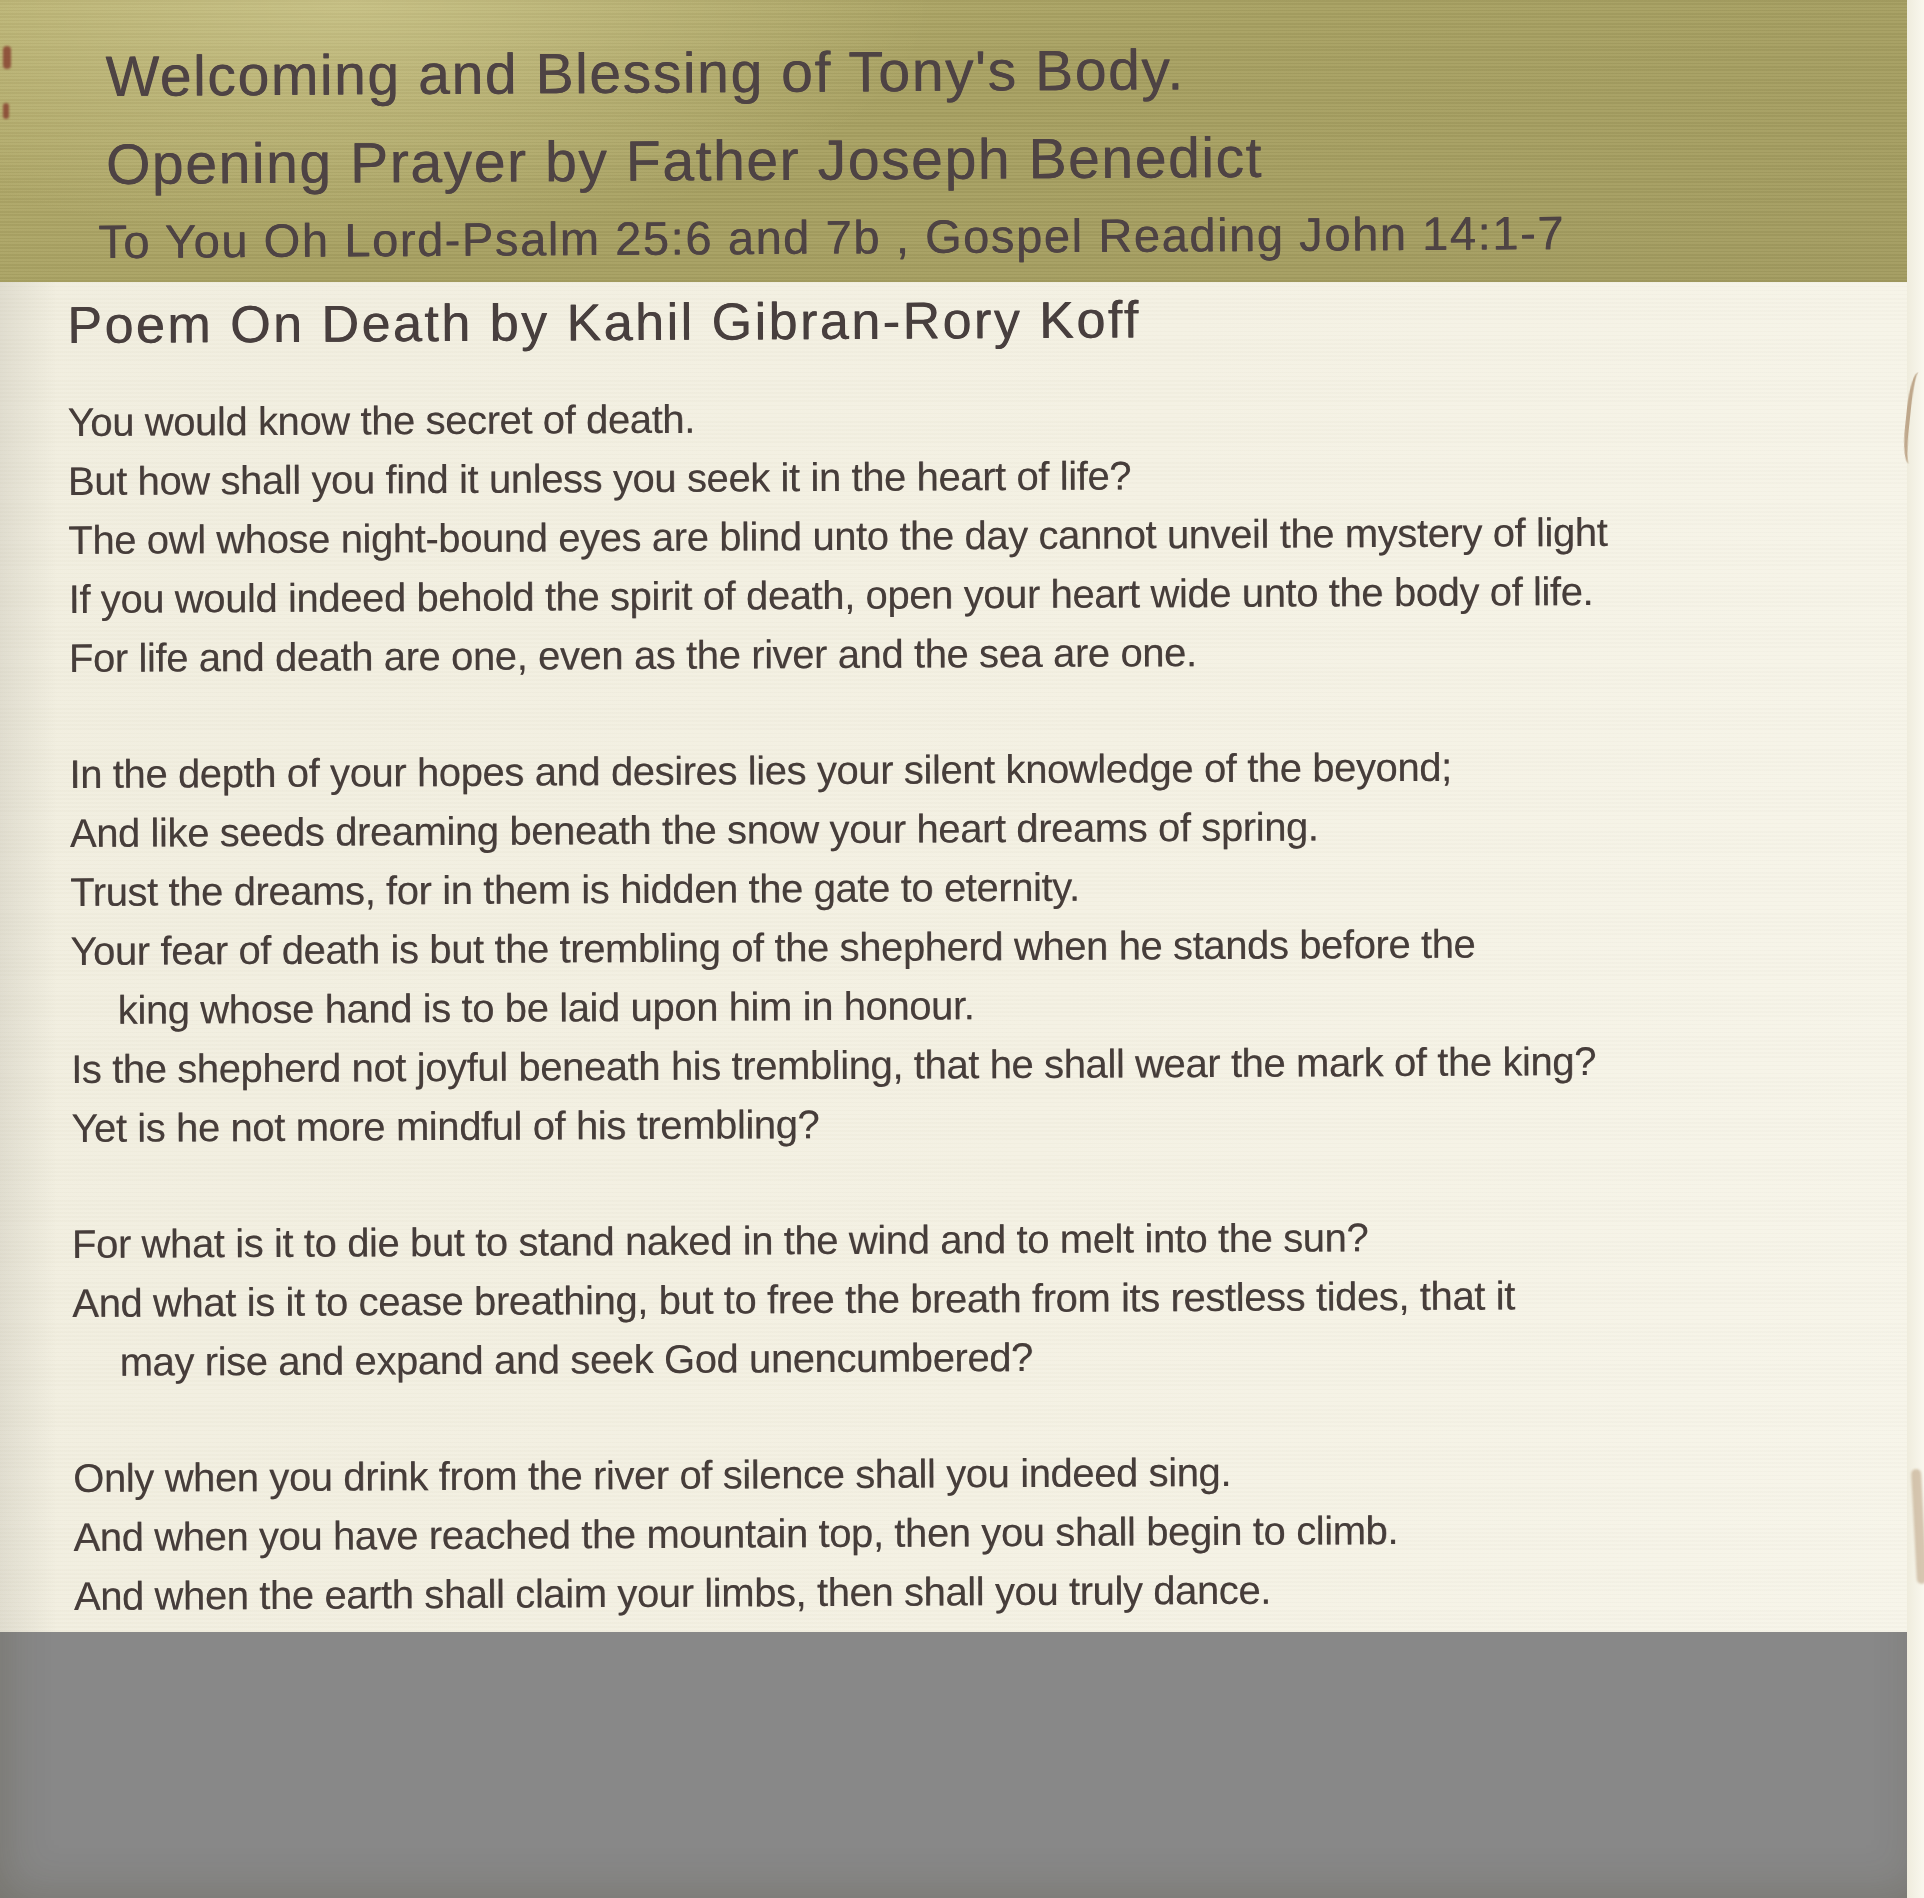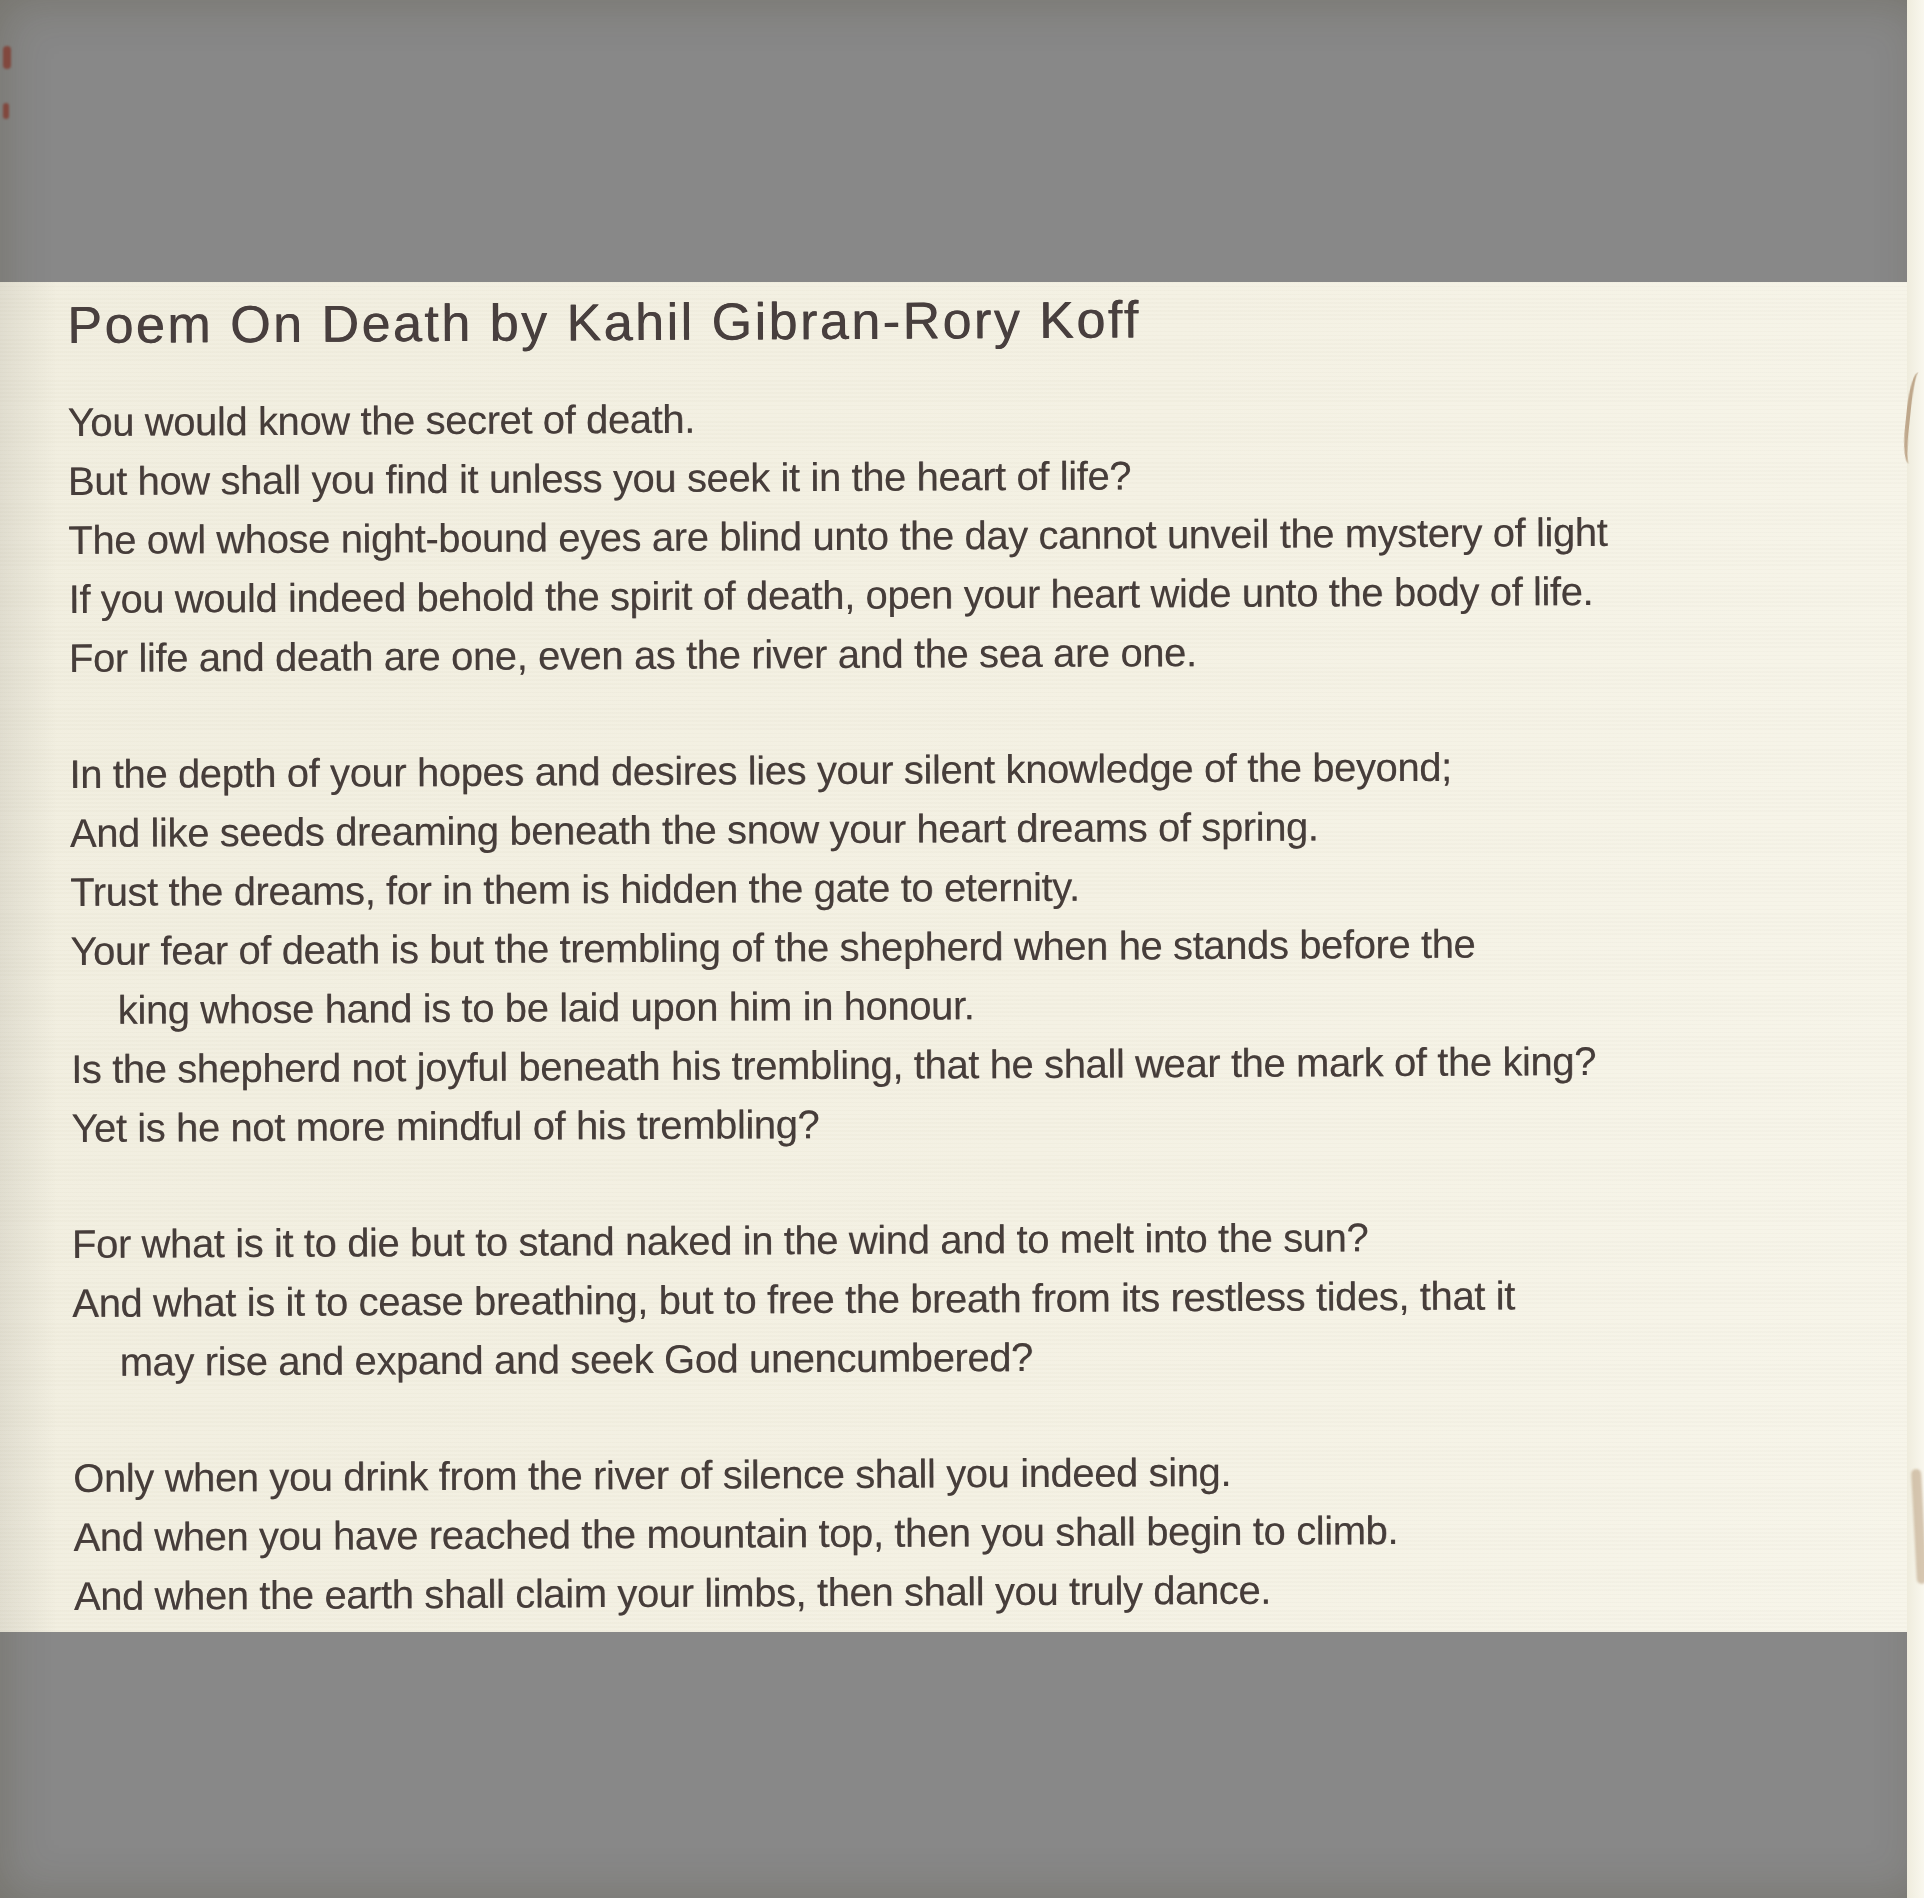--- a/index.html
+++ b/index.html
@@ -88,20 +88,27 @@
     position:absolute;left:2.5px;background:#82362a;opacity:.75;filter:blur(1px);z-index:6;
   }
   .corner-mark1{top:46px;width:8.2px;height:23px;border-radius:4.1px;}
   .corner-mark2{top:103px;width:6.5px;height:16.4px;border-radius:3.3px;}
 </style>
 </head>
 <body>
 
 <div class="page">
 
+  <section class="band top">
+    <div class="hblock">
+      <div class="hline l1">Welcoming and Blessing of Tony's Body.</div>
+      <div class="hline l2">Opening Prayer by Father Joseph Benedict</div>
+      <div class="hline l3">To You Oh Lord-Psalm 25:6 and 7b , Gospel Reading  John 14:1-7</div>
+    </div>
+  </section>
 
   <section class="paper">
     <div class="poem">
       <h1 class="poem-title">Poem On Death by Kahil Gibran-Rory Koff</h1>
       <div id="stanzas">
           <div class="stanza">
             <div class="poem-line">You would know the secret of death.</div>
             <div class="poem-line">But how shall you find it unless you seek it in the heart of life?</div>
             <div class="poem-line">The owl whose night-bound eyes are blind unto the day cannot unveil the mystery of light</div>
             <div class="poem-line">If you would indeed behold the spirit of death, open your heart wide unto the body of life.</div>

